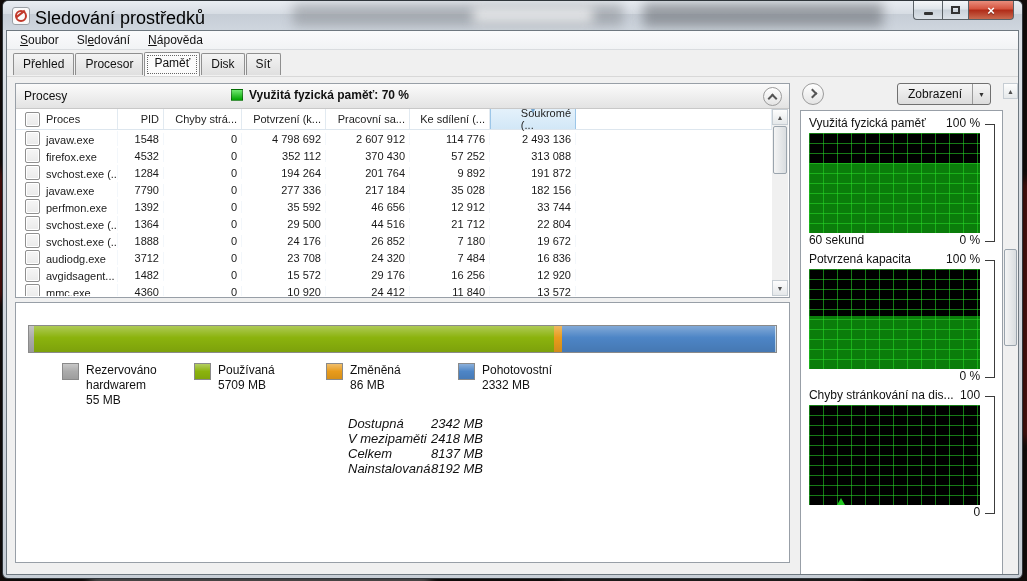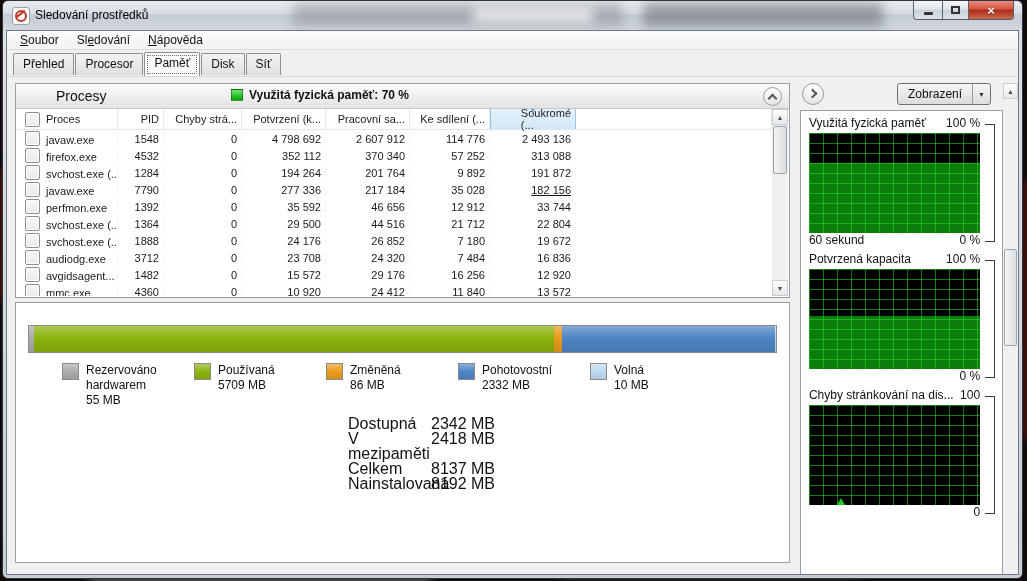--- a/index.html
+++ b/index.html
@@ -8,21 +8,21 @@
   .blob{position:absolute;filter:blur(5px);}
   
   .window{position:absolute;left:2px;top:0;width:1019px;height:577px;border:1px solid #30363b;border-radius:6px;
     background:linear-gradient(#dde2e8,#c7ced6);box-shadow:0 0 8px rgba(0,0,0,.6);}
   .titlebar{position:relative;height:29px;overflow:hidden;border-radius:6px 6px 0 0;
     background:linear-gradient(#e9edf2 0%,#d6dce3 45%,#c6cdd6 46%,#cfd6de 100%);}
   .titlebar .tblob{position:absolute;filter:blur(6px);opacity:.6;}
   .app-icon{position:absolute;left:9px;top:6px;width:16px;height:16px;background:#fbfbfb;border:1px solid #9aa0a6;border-radius:3px;}
   .app-icon::before{content:"";position:absolute;left:2px;top:2px;width:8px;height:8px;border:2px solid #c2392b;border-radius:50%;}
   .app-icon::after{content:"";position:absolute;left:2px;top:5px;width:11px;height:2px;background:#c2392b;transform:rotate(-38deg);}
-  .title-text{position:absolute;left:32px;top:7px;font-size:12px;color:#000;}
+  .title-text{position:absolute;left:32px;top:7px;font-size:18px;color:#000;}
   .win-buttons{position:absolute;right:8px;top:0;display:flex;}
   .win-btn{height:19px;border:1px solid #5a6166;border-top:none;display:flex;align-items:center;justify-content:center;
     background:linear-gradient(#f5f7f9 0%,#dfe5ea 45%,#c9d1d9 50%,#dce2e8 100%);box-sizing:border-box;}
   .win-btn.min{width:29px;border-radius:0 0 0 4px;border-right:none;}
   .win-btn.max{width:27px;}
   .win-btn.close{width:45px;border-radius:0 0 4px 0;border-left:none;
     background:linear-gradient(#e88d7c 0%,#d4523d 45%,#b02a17 50%,#c96a4f 100%);}
   .glyph-min{width:9px;height:3px;background:#333;margin-top:6px;border-radius:1px;}
   .glyph-max{width:9px;height:8px;border:2px solid #333;box-sizing:border-box;background:transparent;}
   .glyph-close{color:#fff;font-size:13px;font-weight:bold;line-height:17px;text-shadow:0 1px 1px rgba(0,0,0,.4);}
@@ -37,21 +37,21 @@
   .tab{display:inline-block;padding:3px 9px 4px 9px;margin-right:1px;border:1px solid #8f8f8f;border-bottom:none;
     border-radius:2px 2px 0 0;background:linear-gradient(#f4f4f4,#dfdfdf);position:relative;}
   .tab.active{background:#fbfbfb;z-index:2;padding-bottom:6px;top:-1px;}
   .tab.active .focus{position:absolute;inset:2px;border:1px dotted #666;pointer-events:none;}
   
   .content{flex:1;display:flex;align-items:stretch;padding:6px 0 0 8px;position:relative;}
   .left-col{width:778px;}
   .panel{border:1px solid #989fa7;background:#fff;position:relative;box-sizing:border-box;}
   .panel-header{height:24px;background:linear-gradient(#fbfbfb,#e3e3e3);border-bottom:1px solid #c8c8c8;
     position:relative;display:flex;align-items:center;}
-  .panel-title{font-size:14px;color:#111;padding-left:8px;margin-left:32px;}
+  .panel-title{font-size:12px;color:#111;padding-left:8px;}
   .hdr-status{position:absolute;top:4px;display:flex;align-items:center;font-size:12px;color:#111;font-weight:bold;}
   .swatch{width:12px;height:12px;margin-right:6px;border:1px solid rgba(0,0,0,.35);box-sizing:border-box;}
   .swatch.green{background:linear-gradient(#6fe86f,#00a300);}
   .swatch.blue{background:linear-gradient(#7db2e8,#1f62b8);}
   .collapse-btn{position:absolute;right:7px;top:3px;width:17px;height:17px;border:1px solid #9b9b9b;border-radius:50%;
     background:linear-gradient(#ffffff,#e4e4e4);}
   .chev{position:absolute;left:5px;top:7px;width:5px;height:5px;border-left:2px solid #555;border-top:2px solid #555;transform:rotate(45deg);}
   
   .panel-procesy{height:215px;margin-bottom:4px;overflow:hidden;}
   .tbl-header{display:flex;height:20px;border-bottom:1px solid #dde6ee;font-size:11px;color:#222;align-items:stretch;margin-right:17px;}
@@ -75,21 +75,21 @@
   
   .panel-memory{height:261px;overflow:hidden;}
   .mem-bar{display:flex;height:26px;margin:22px 12px 0 12px;border:1px solid #8a8a8a;}
   .mem-seg{background-image:linear-gradient(rgba(255,255,255,.30),rgba(255,255,255,0) 45%,rgba(0,0,0,.10));}
   .legend{display:flex;margin:10px 0 0 46px;}
   .legend-item{width:132px;display:flex;font-size:12px;color:#111;}
   .legend-swatch{width:15px;height:15px;border:1px solid #8a8a8a;margin-right:7px;flex:0 0 auto;
     background-image:linear-gradient(rgba(255,255,255,.35),rgba(255,255,255,0) 50%,rgba(0,0,0,.08));}
   .legend-text{line-height:15px;}
   .legend-label{max-width:92px;}
-  .details{margin:8px 0 0 332px;font-size:16px;color:#111;line-height:15px;}
+  .details{margin:8px 0 0 332px;font-size:13px;color:#111;line-height:15px;font-style:italic;}
   .detail-row{display:flex;}
   .detail-label{width:83px;}
   
   .right-col{margin-left:10px;width:204px;}
   .right-toolbar{height:22px;position:relative;margin-bottom:5px;}
   .expand-btn{position:absolute;left:2px;top:0;width:20px;height:20px;border:1px solid #9b9b9b;border-radius:50%;
     background:linear-gradient(#ffffff,#e4e4e4);}
   .expand-btn .chev{left:6px;top:6px;transform:rotate(135deg);border-color:#555;}
   .views-btn{position:absolute;right:12px;top:0;height:22px;display:flex;align-items:stretch;border:1px solid #707070;
     border-radius:3px;background:linear-gradient(#f6f6f6,#dcdcdc);box-sizing:border-box;font-size:12px;color:#111;}
@@ -204,21 +204,21 @@
                   <div class="td num" style="width: 86px;">2 493 136</div>
                 </div>
                 <div class="tr">
                   <div class="td name" style="width: 102px;">
                     <div class="checkbox"></div>
                     <span>firefox.exe</span>
                   </div>
                   <div class="td num" style="width: 46px;">4532</div>
                   <div class="td num" style="width: 78px;">0</div>
                   <div class="td num" style="width: 84px;">352 112</div>
-                  <div class="td num" style="width: 84px;">370 340</div>
+                  <div class="td num" style="width: 84px;">370 430</div>
                   <div class="td num" style="width: 80px;">57 252</div>
                   <div class="td num" style="width: 86px;">313 088</div>
                 </div>
                 <div class="tr">
                   <div class="td name" style="width: 102px;">
                     <div class="checkbox"></div>
                     <span>svchost.exe (...</span>
                   </div>
                   <div class="td num" style="width: 46px;">1284</div>
                   <div class="td num" style="width: 78px;">0</div>
@@ -230,21 +230,21 @@
                 <div class="tr">
                   <div class="td name" style="width: 102px;">
                     <div class="checkbox"></div>
                     <span>javaw.exe</span>
                   </div>
                   <div class="td num" style="width: 46px;">7790</div>
                   <div class="td num" style="width: 78px;">0</div>
                   <div class="td num" style="width: 84px;">277 336</div>
                   <div class="td num" style="width: 84px;">217 184</div>
                   <div class="td num" style="width: 80px;">35 028</div>
-                  <div class="td num" style="width: 86px; text-decoration: underline;">182 156</div>
+                  <div class="td num" style="width: 86px;">182 156</div>
                 </div>
                 <div class="tr">
                   <div class="td name" style="width: 102px;">
                     <div class="checkbox"></div>
                     <span>perfmon.exe</span>
                   </div>
                   <div class="td num" style="width: 46px;">1392</div>
                   <div class="td num" style="width: 78px;">0</div>
                   <div class="td num" style="width: 84px;">35 592</div>
                   <div class="td num" style="width: 84px;">46 656</div>
@@ -354,27 +354,20 @@
                     <div>86 MB</div>
                   </div>
                 </div>
                 <div class="legend-item">
                   <div class="legend-swatch" style="background-color: rgb(77, 133, 198);"></div>
                   <div class="legend-text">
                     <div class="legend-label">Pohotovostní</div>
                     <div>2332 MB</div>
                   </div>
                 </div>
-                <div class="legend-item">
-                  <div class="legend-swatch" style="background-color: rgb(190, 217, 240);"></div>
-                  <div class="legend-text">
-                    <div class="legend-label">Volná</div>
-                    <div>10 MB</div>
-                  </div>
-                </div>
               </div>
             <div class="details" id="mem-details">
                 <div class="detail-row">
                   <div class="detail-label">Dostupná</div>
                   <div>2342 MB</div>
                 </div>
                 <div class="detail-row">
                   <div class="detail-label">V mezipaměti</div>
                   <div>2418 MB</div>
                 </div>

